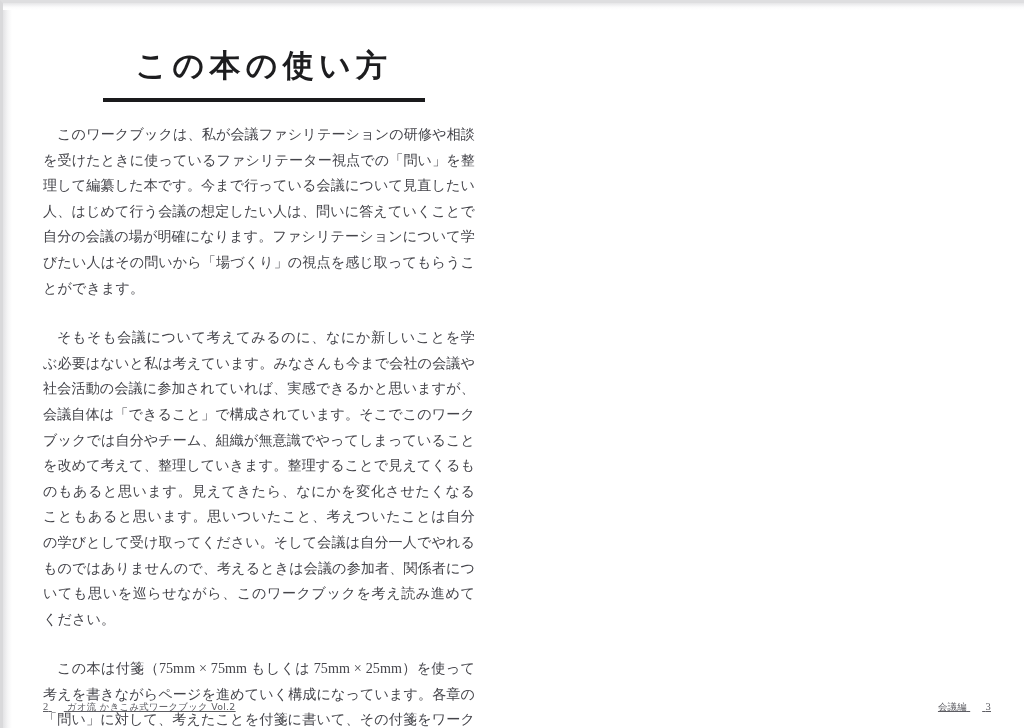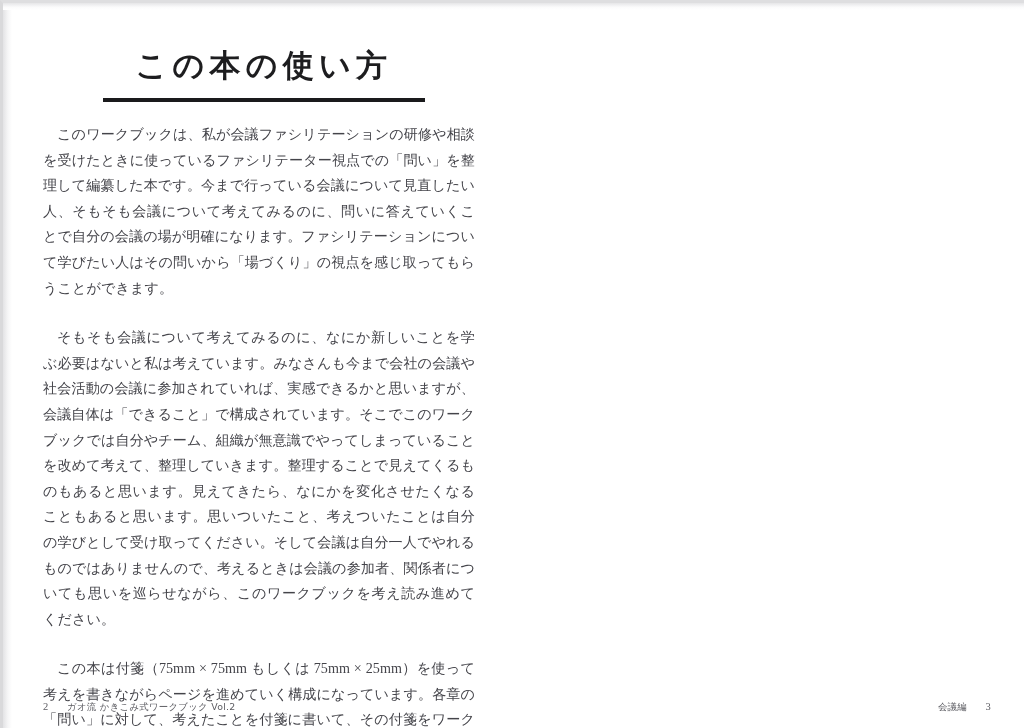--- a/index.html
+++ b/index.html
@@ -99,40 +99,41 @@
 
   
   .footer {
     position: absolute;
     bottom: 17px;
     font-family: "DejaVu Sans", "Liberation Sans", sans-serif;
     font-size: 9.4px;
     color: #5c5c62;
     letter-spacing: 0.03em;
     white-space: nowrap;
+    text-decoration: underline;
   }
   #footer-left  { left: 40px; }
   #footer-right { right: 36px; margin-left: 35px; }
   .footer .folio { font-family: "Liberation Serif", "DejaVu Serif", serif; font-size: 10.5px; }
   .footer .sep { display: inline-block; width: 12px; }
 </style>
 </head>
 <body>
 
 <div id="spread">
 
   <div class="page" id="page-left">
 
     <div class="chapter-title-block">
       <h1 class="chapter-title">この本の使い方</h1>
       <div class="chapter-rule"></div>
     </div>
 
     <div class="col" id="left-col">
-      <p class="para">このワークブックは、私が会議ファシリテーションの研修や相談を受けたときに使っているファシリテーター視点での「問い」を整理して編纂した本です。今まで行っている会議について見直したい人、そもそも会議について考えてみるのに、問いに答えていくことで自分の会議の場が明確になります。ファシリテーションについて学びたい人はその問いから「場づくり」の視点を感じ取ってもらうことができます。</p>
+      <p class="para">このワークブックは、私が会議ファシリテーションの研修や相談を受けたときに使っているファシリテーター視点での「問い」を整理して編纂した本です。今まで行っている会議について見直したい人、はじめて行う会議の想定したい人は、問いに答えていくことで自分の会議の場が明確になります。ファシリテーションについて学びたい人はその問いから「場づくり」の視点を感じ取ってもらうことができます。</p>
       <p class="para">そもそも会議について考えてみるのに、なにか新しいことを学ぶ必要はないと私は考えています。みなさんも今まで会社の会議や社会活動の会議に参加されていれば、実感できるかと思いますが、会議自体は「できること」で構成されています。そこでこのワークブックでは自分やチーム、組織が無意識でやってしまっていることを改めて考えて、整理していきます。整理することで見えてくるものもあると思います。見えてきたら、なにかを変化させたくなることもあると思います。思いついたこと、考えついたことは自分の学びとして受け取ってください。そして会議は自分一人でやれるものではありませんので、考えるときは会議の参加者、関係者についても思いを巡らせながら、このワークブックを考え読み進めてください。</p>
       <p class="para">この本は付箋（75mm × 75mm もしくは 75mm × 25mm）を使って考えを書きながらページを進めていく構成になっています。各章の「問い」に対して、考えたことを付箋に書いて、その付箋をワークブックにある付箋枠に貼り付けてください。枠はあくまで目安ですので、たくさん書きたいことがあって枠以上の数になった場合は、重ねて貼っていただいても OK です。全部 75mm × 75mm で書いても、全部 75mm × 25mm ももちろん大丈夫です。ときには章を越えて眺めるシーンもありますが、そういう場合は「前の章」を眺めながら「今の章」の問いに対して付箋を書いてから、今の章の</p>
     </div>
 
     <div class="footer" id="footer-left">
       <span class="folio">2</span>
       <span class="sep"></span>
       <span>ガオ流 かきこみ式ワークブック Vol.2</span>
     </div>
   </div>

